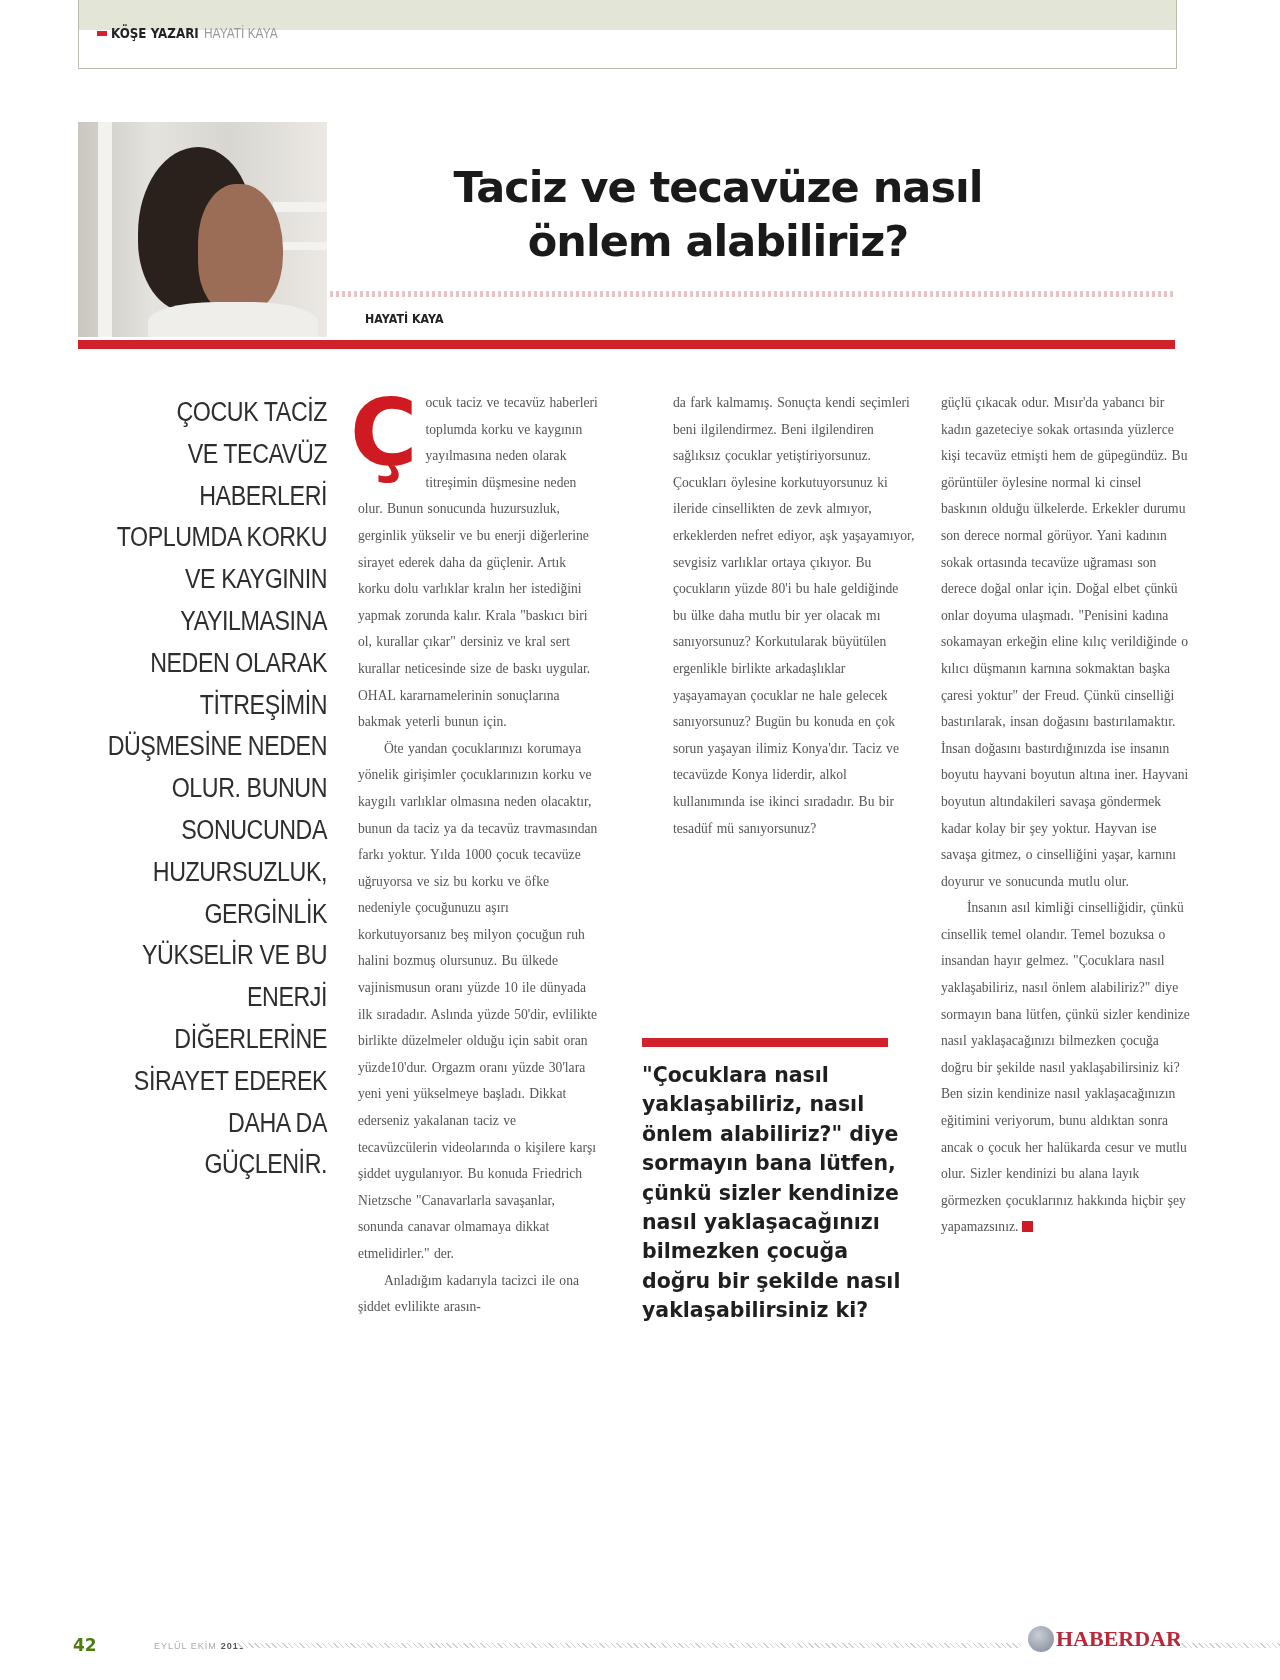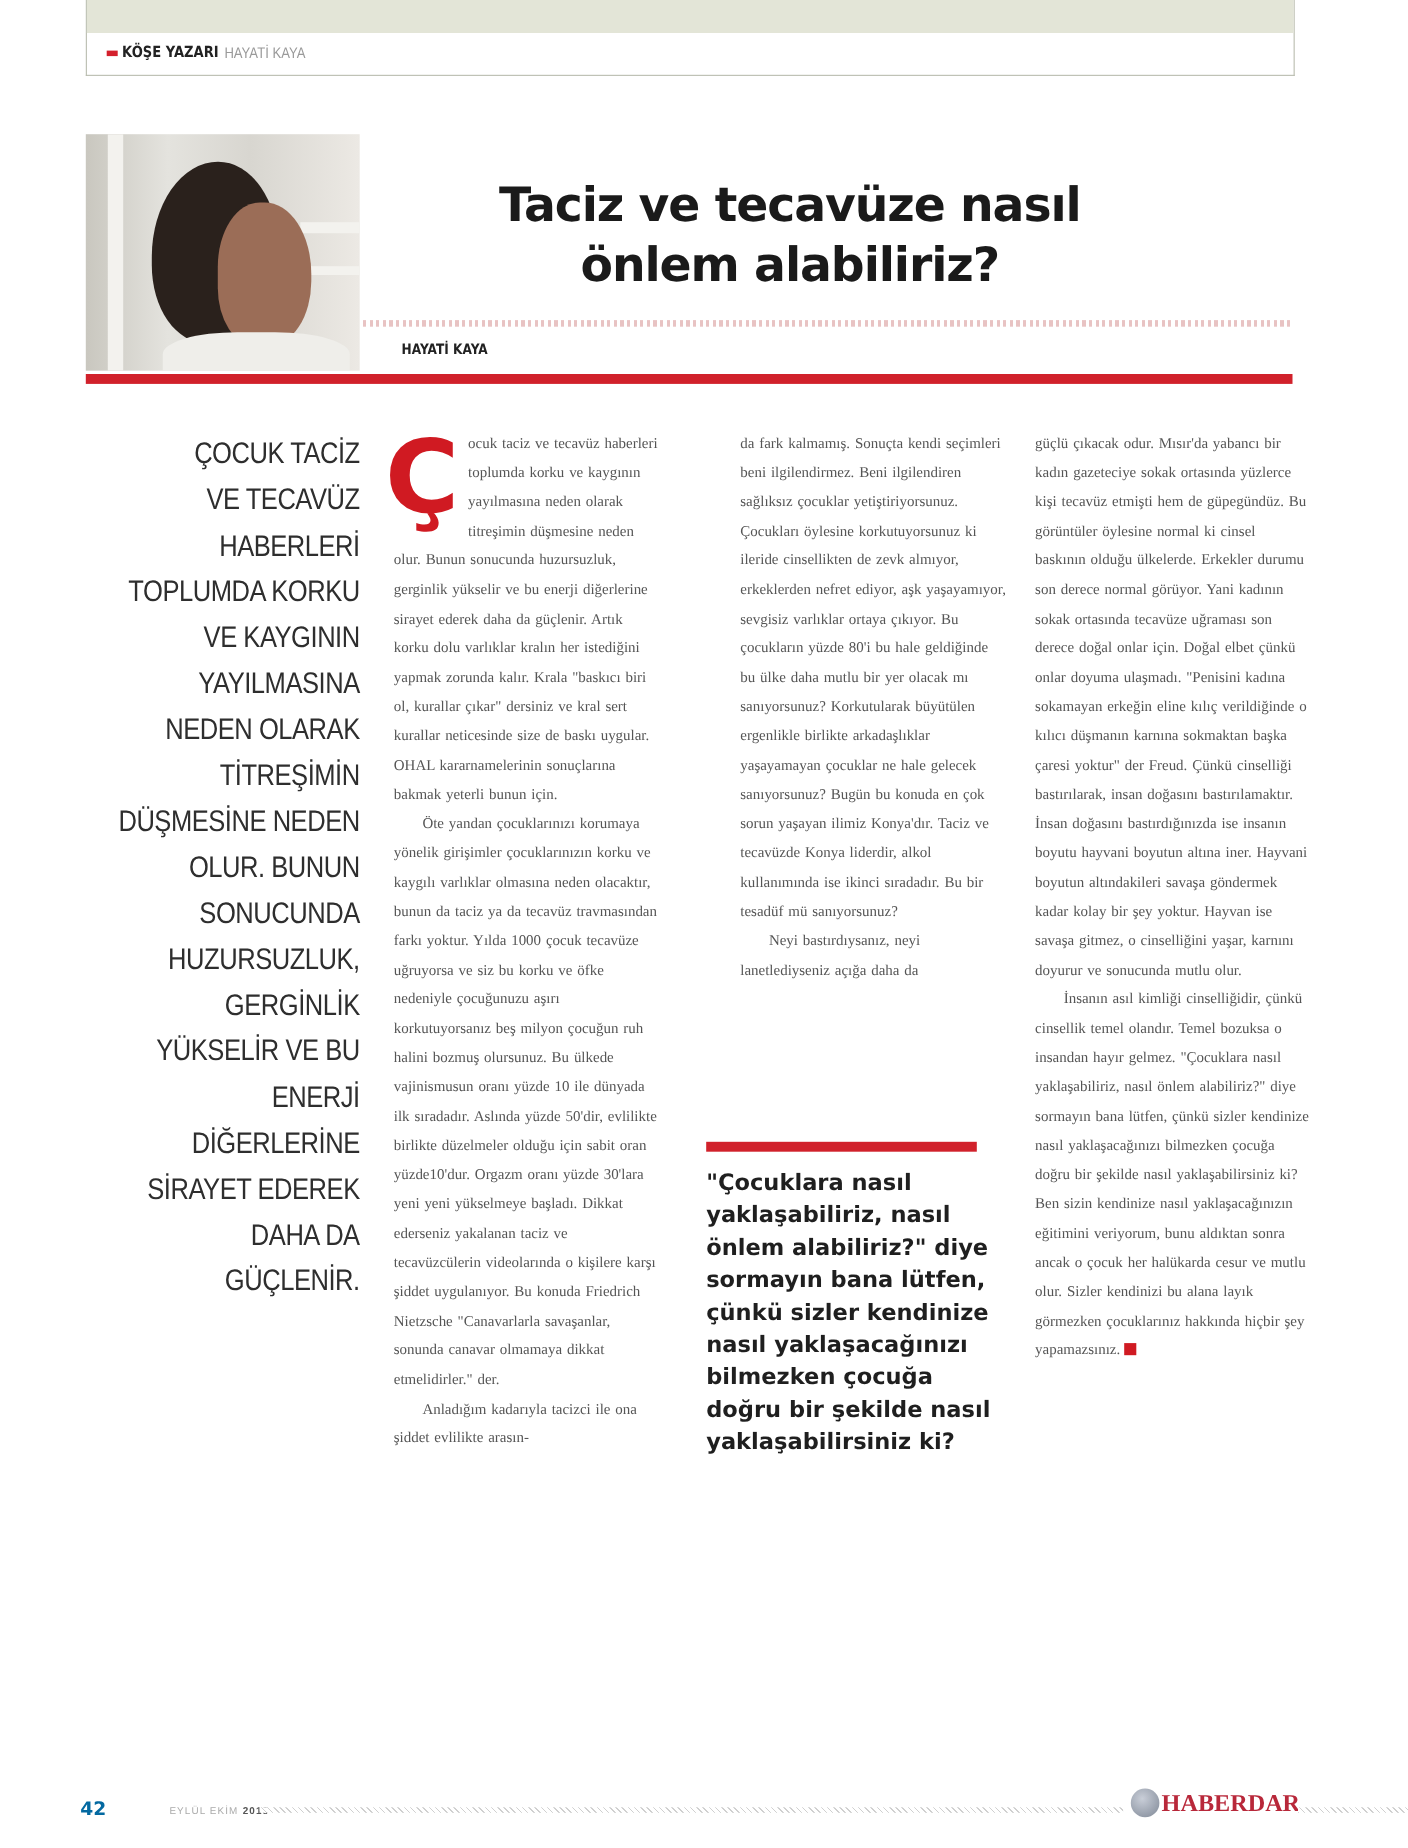--- a/index.html
+++ b/index.html
@@ -6,21 +6,21 @@
   body {
     width: 1280px; height: 1680px; background: #ffffff; position: relative; overflow: hidden;
     font-family: "Liberation Sans", sans-serif; color: #3a3a3a;
   }
   .topbar {
     position: absolute; left: 78px; top: 0; width: 1097px; height: 68px;
     border: 1px solid #b9bcae; border-top: none; background: #ffffff;
   }
   .topbar-fill { position: absolute; left: 0; top: 0; right: 0; height: 30px; background: #e3e5d7; }
   .topbar-label {
-    position: absolute; left: 18px; top: 40px; font-size: 15px; letter-spacing: 0px;
+    position: absolute; left: 18px; top: 25px; font-size: 15px; letter-spacing: 0px;
     display: flex; align-items: center; gap: 4px;
   }
   .tb-dash { display: inline-block; width: 10px; height: 5px; background: #d4202c; }
   .tb-section { font-weight: bold; color: #222; font-family: "DejaVu Sans", sans-serif; font-size: 14px; transform: scaleX(0.85); transform-origin: left; }
   .tb-author { color: #9a9a9a; font-size: 14px; margin-left: -14px; transform: scaleX(0.85); transform-origin: left; }
 
   .photo {
     position: absolute; left: 78px; top: 122px; width: 249px; height: 215px; overflow: hidden;
     background: linear-gradient(90deg, #c9c7bf 0%, #e4e3de 30%, #d8d6d0 60%, #ece9e4 100%);
   }
@@ -64,21 +64,21 @@
     color: #d01a22; margin: 4px 8px 0 -8px; height: 82px;
   }
 
   .quote-bar { position: absolute; left: 642px; top: 1038px; width: 246px; height: 9px; background: #d1212b; }
   .quote-mid {
     position: absolute; left: 642px; top: 1061px; width: 260px;
     font-family: "DejaVu Sans", sans-serif; font-weight: bold; font-size: 20.5px; line-height: 29.4px; color: #1f1f1f;
   }
   .end-mark { display: inline-block; width: 11px; height: 11px; background: #d01a22; margin-left: 4px; vertical-align: -1px; }
 
-  .footer-pg { position: absolute; left: 73px; top: 1635px; font-family: "DejaVu Sans", sans-serif; font-weight: bold; font-size: 17px; color: #0369a1; }
+  .footer-pg { position: absolute; left: 73px; top: 1635px; font-family: "DejaVu Sans", sans-serif; font-weight: bold; font-size: 17px; color: #4d7c0f; }
   .footer-date { position: absolute; left: 118px; top: 1641px; font-size: 9px; color: #aaa; letter-spacing: 1px; display: flex; gap: 4px; padding-left: 36px; }
   .footer-date b { color: #555; }
   .footer-zig-l {
     position: absolute; left: 236px; top: 1643px; width: 785px; height: 5px;
     background-image: repeating-linear-gradient(45deg, #cfcfcf 0 1px, #ffffff 1px 4px);
   }
   .footer-zig-r {
     position: absolute; left: 1180px; top: 1643px; width: 100px; height: 5px;
     background-image: repeating-linear-gradient(45deg, #cfcfcf 0 1px, #ffffff 1px 4px);
   }
@@ -139,21 +139,20 @@
 
 <div class="col col1">
   <span class="dropcap">Ç</span>
   <p>ocuk taciz ve tecavüz haberleri toplumda korku ve kaygının yayılmasına neden olarak titreşimin düşmesine neden olur. Bunun sonucunda huzursuzluk, gerginlik yükselir ve bu enerji diğerlerine sirayet ederek daha da güçlenir. Artık korku dolu varlıklar kralın her istediğini yapmak zorunda kalır. Krala "baskıcı biri ol, kurallar çıkar" dersiniz ve kral sert kurallar neticesinde size de baskı uygular. OHAL kararnamelerinin sonuçlarına bakmak yeterli bunun için.</p>
   <p class="indent">Öte yandan çocuklarınızı korumaya yönelik girişimler çocuklarınızın korku ve kaygılı varlıklar olmasına neden olacaktır, bunun da taciz ya da tecavüz travmasından farkı yoktur. Yılda 1000 çocuk tecavüze uğruyorsa ve siz bu korku ve öfke nedeniyle çocuğunuzu aşırı korkutuyorsanız beş milyon çocuğun ruh halini bozmuş olursunuz. Bu ülkede vajinismusun oranı yüzde 10 ile dünyada ilk sıradadır. Aslında yüzde 50'dir, evlilikte birlikte düzelmeler olduğu için sabit oran yüzde10'dur. Orgazm oranı yüzde 30'lara yeni yeni yükselmeye başladı. Dikkat ederseniz yakalanan taciz ve tecavüzcülerin videolarında o kişilere karşı şiddet uygulanıyor. Bu konuda Friedrich Nietzsche "Canavarlarla savaşanlar, sonunda canavar olmamaya dikkat etmelidirler." der.</p>
   <p class="indent">Anladığım kadarıyla tacizci ile ona şiddet evlilikte arasın-</p>
 </div>
 
 <div class="col col2">
   <p>da fark kalmamış. Sonuçta kendi seçimleri beni ilgilendirmez. Beni ilgilendiren sağlıksız çocuklar yetiştiriyorsunuz. Çocukları öylesine korkutuyorsunuz ki ileride cinsellikten de zevk almıyor, erkeklerden nefret ediyor, aşk yaşayamıyor, sevgisiz varlıklar ortaya çıkıyor. Bu çocukların yüzde 80'i bu hale geldiğinde bu ülke daha mutlu bir yer olacak mı sanıyorsunuz? Korkutularak büyütülen ergenlikle birlikte arkadaşlıklar yaşayamayan çocuklar ne hale gelecek sanıyorsunuz? Bugün bu konuda en çok sorun yaşayan ilimiz Konya'dır. Taciz ve tecavüzde Konya liderdir, alkol kullanımında ise ikinci sıradadır. Bu bir tesadüf mü sanıyorsunuz?</p>
-  <p class="indent">Neyi bastırdıysanız, neyi lanetlediyseniz açığa daha da</p>
 </div>
 
 <div class="quote-bar"></div>
 <div class="quote-mid">"Çocuklara nasıl yaklaşabiliriz, nasıl önlem alabiliriz?" diye sormayın bana lütfen, çünkü sizler kendinize nasıl yaklaşacağınızı bilmezken çocuğa doğru bir şekilde nasıl yaklaşabilirsiniz ki?</div>
 
 <div class="col col3">
   <p>güçlü çıkacak odur. Mısır'da yabancı bir kadın gazeteciye sokak ortasında yüzlerce kişi tecavüz etmişti hem de güpegündüz. Bu görüntüler öylesine normal ki cinsel baskının olduğu ülkelerde. Erkekler durumu son derece normal görüyor. Yani kadının sokak ortasında tecavüze uğraması son derece doğal onlar için. Doğal elbet çünkü onlar doyuma ulaşmadı. "Penisini kadına sokamayan erkeğin eline kılıç verildiğinde o kılıcı düşmanın karnına sokmaktan başka çaresi yoktur" der Freud. Çünkü cinselliği bastırılarak, insan doğasını bastırılamaktır. İnsan doğasını bastırdığınızda ise insanın boyutu hayvani boyutun altına iner. Hayvani boyutun altındakileri savaşa göndermek kadar kolay bir şey yoktur. Hayvan ise savaşa gitmez, o cinselliğini yaşar, karnını doyurur ve sonucunda mutlu olur.</p>
   <p class="indent"><span>İnsanın asıl kimliği cinselliğidir, çünkü cinsellik temel olandır. Temel bozuksa o insandan hayır gelmez. "Çocuklara nasıl yaklaşabiliriz, nasıl önlem alabiliriz?" diye sormayın bana lütfen, çünkü sizler kendinize nasıl yaklaşacağınızı bilmezken çocuğa doğru bir şekilde nasıl yaklaşabilirsiniz ki? Ben sizin kendinize nasıl yaklaşacağınızın eğitimini veriyorum, bunu aldıktan sonra ancak o çocuk her halükarda cesur ve mutlu olur. Sizler kendinizi bu alana layık görmezken çocuklarınız hakkında hiçbir şey yapamazsınız.</span><span class="end-mark"></span></p>
 </div>
 

